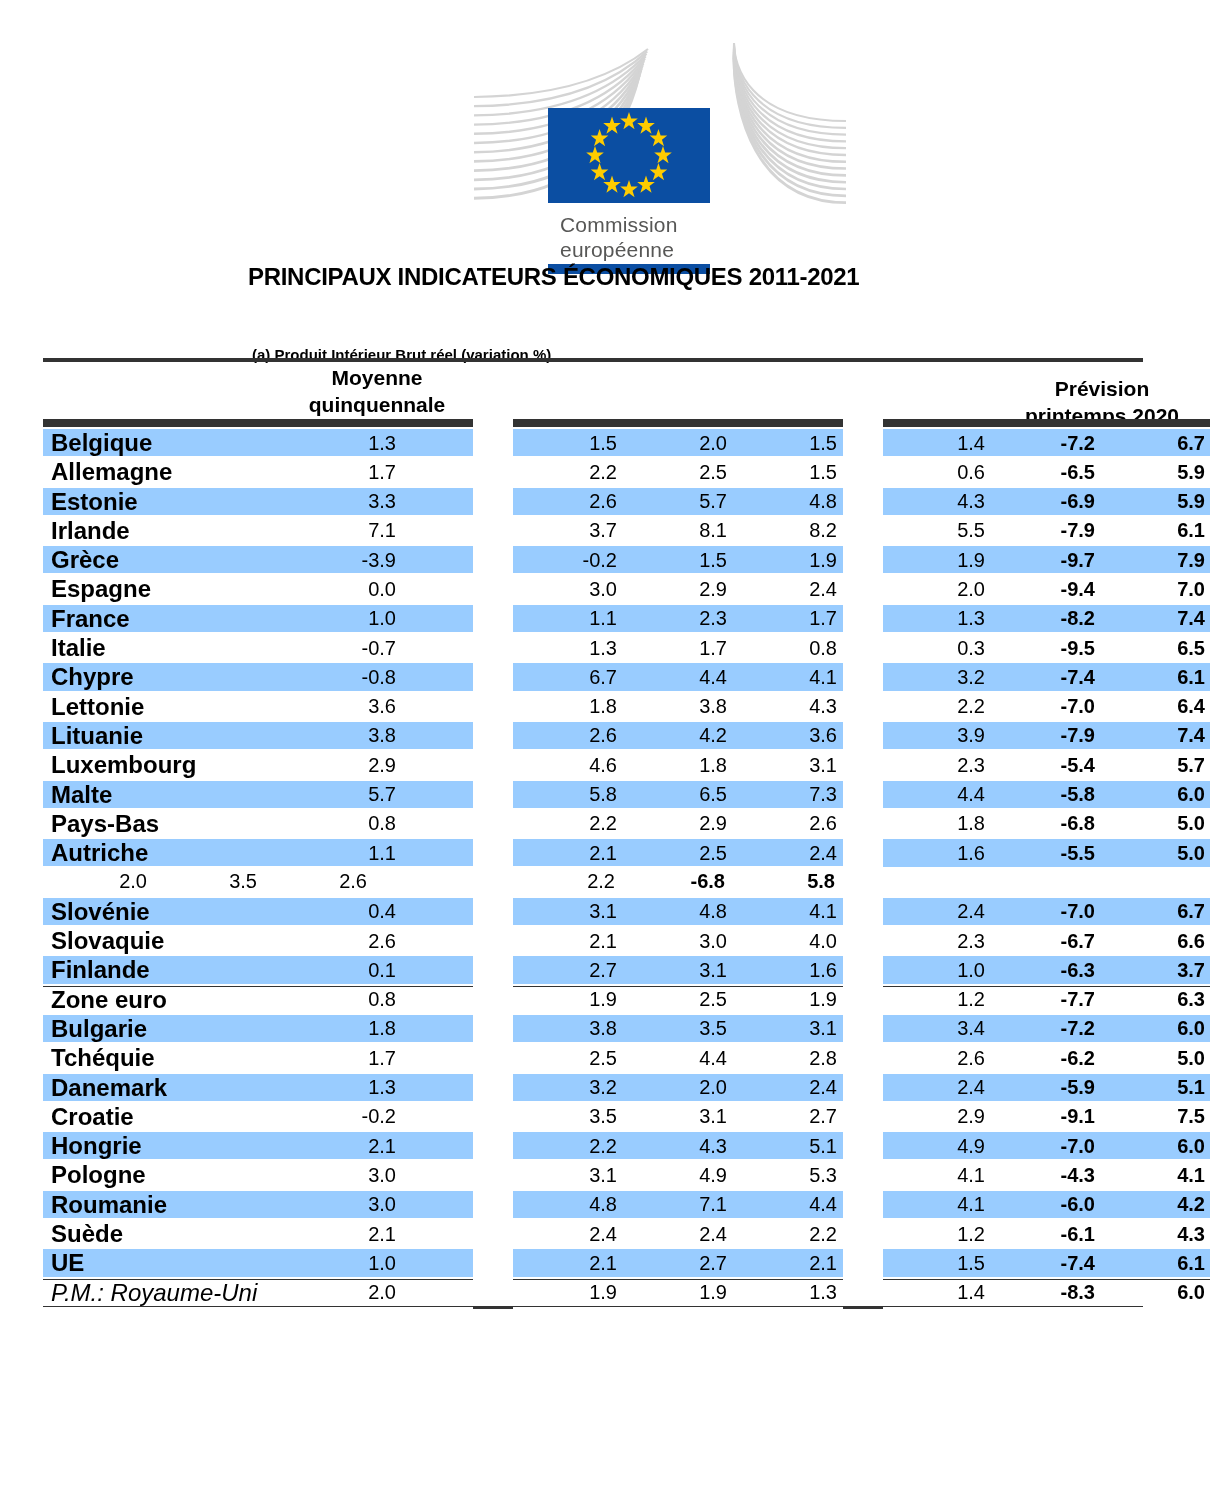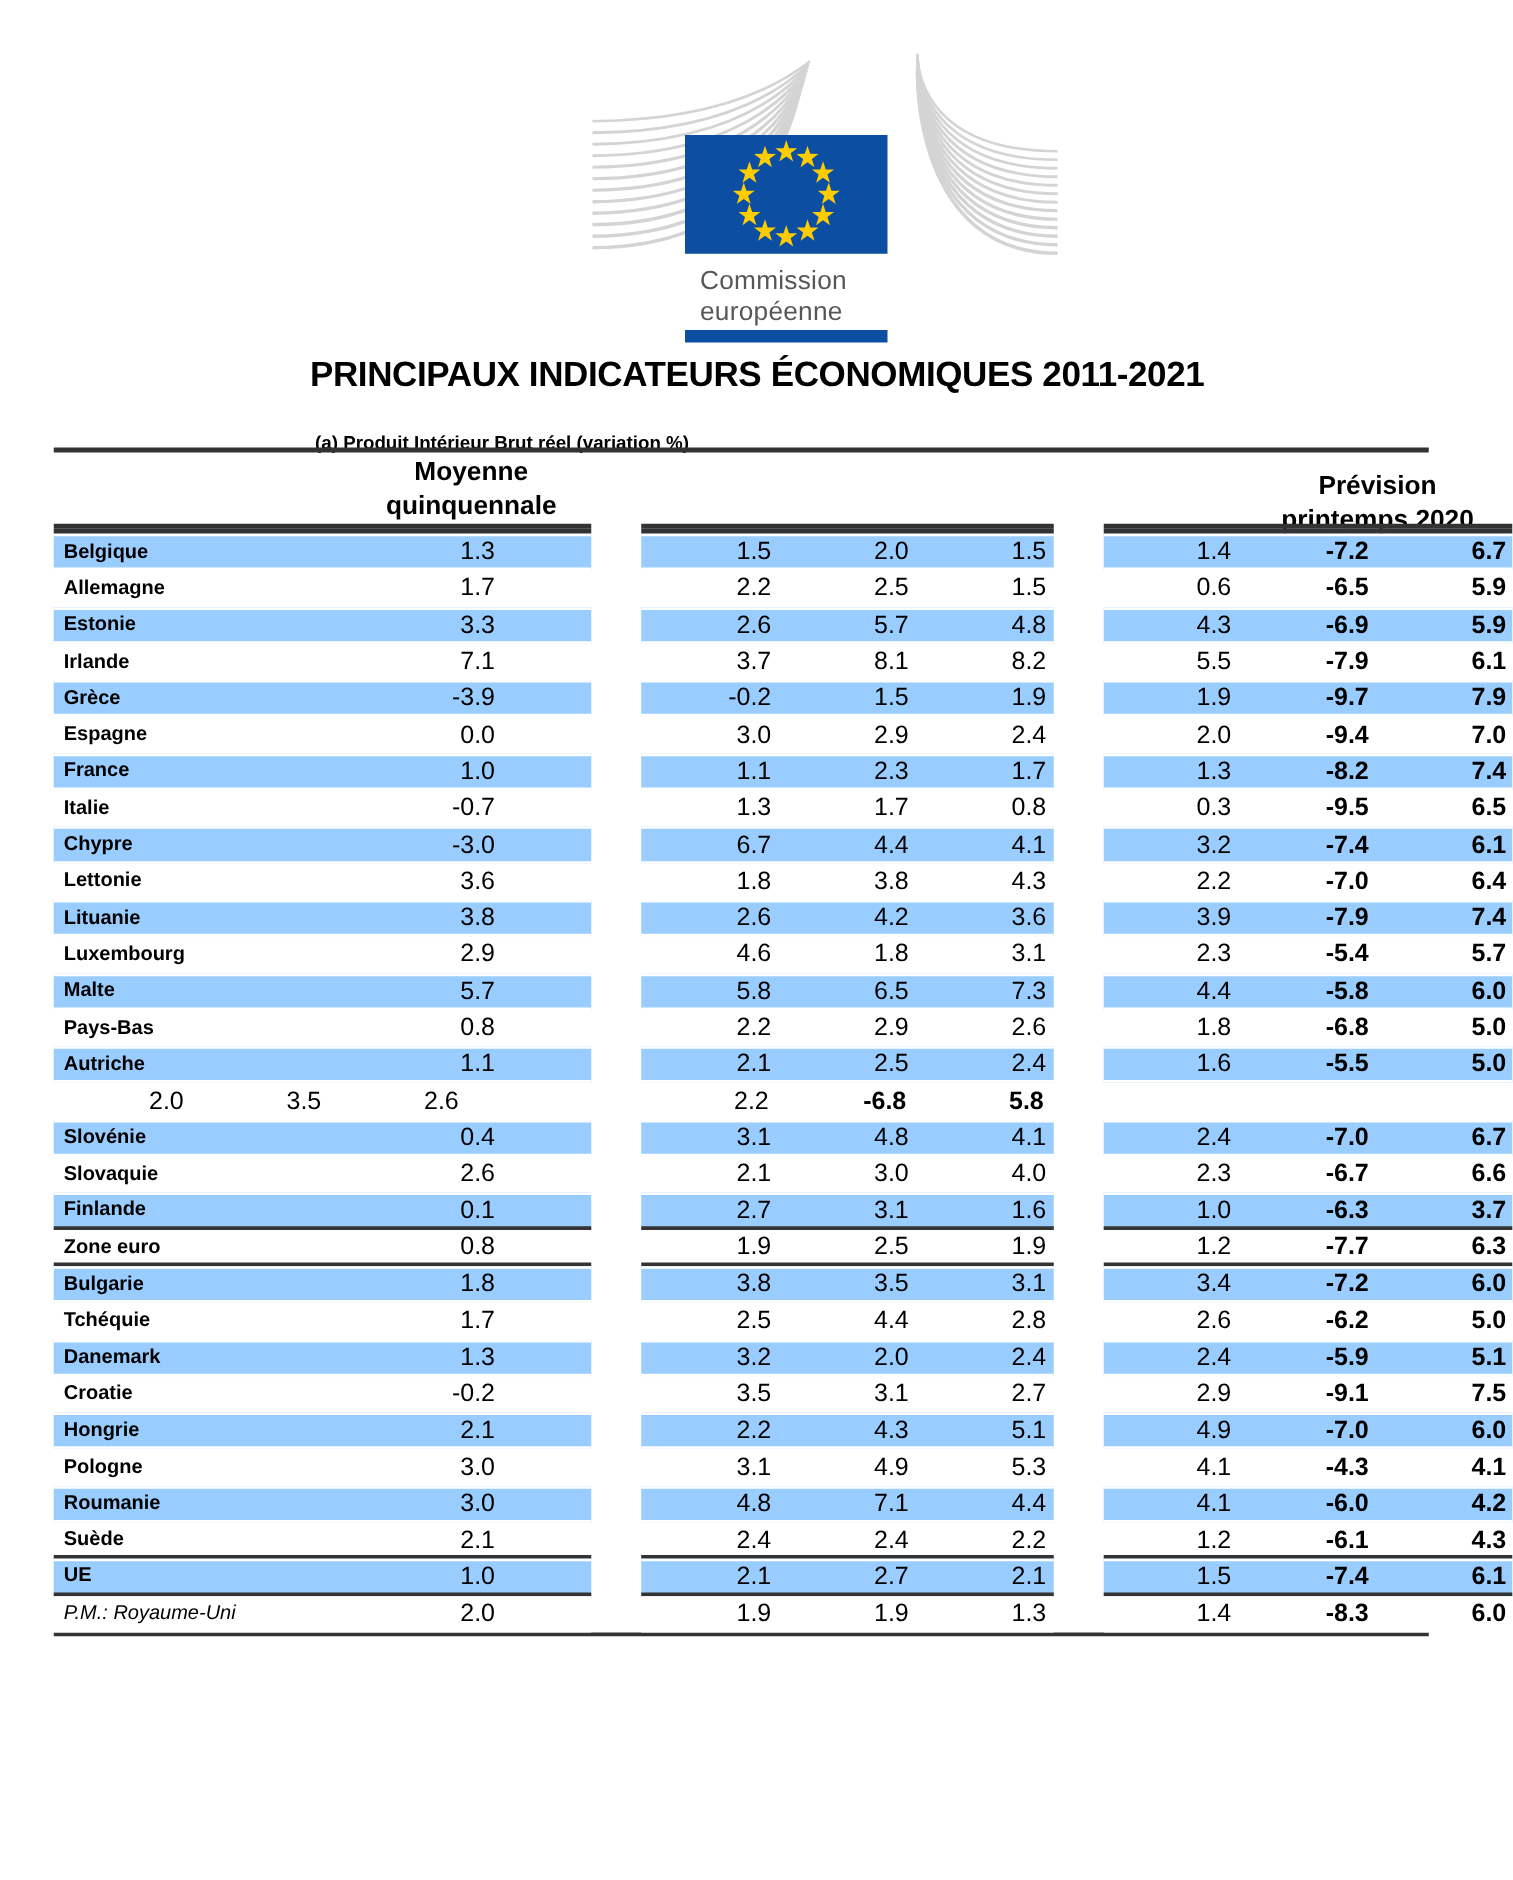--- a/index.html
+++ b/index.html
@@ -20,22 +20,22 @@
     position:absolute; left:560px; top:212px;
     font-size:21px; line-height:25px; color:var(--wordmark,#575756);
     letter-spacing:0.2px;
   }
   .logo-bar {
     position:absolute; left:548px; top:264px; width:162px; height:10px;
     background:var(--eublue,#0b4ea2);
   }
   
   .title {
-    position:absolute; left:248px; top:284px;
-    font-size:28px; font-weight:700; letter-spacing:-0.3px; white-space:nowrap;
+    position:absolute; left:248px; top:263px;
+    font-size:24px; font-weight:700; letter-spacing:-0.3px; white-space:nowrap;
   }
   .subtitle {
     position:absolute; left:252px; top:346px;
     font-size:15px; font-weight:700; white-space:nowrap;
   }
   
   .table { position:absolute; left:43px; top:358px; width:1100px; }
   .rule-full { height:4px; background:var(--rule,#333); }
   .rule-bottom { height:3px; background:var(--rule,#333); }
   .g3 { display:grid; grid-template-columns:430px 330px 330px; column-gap:5px;gap:40px; }
@@ -53,21 +53,21 @@
   .seg2, .seg3 { grid-template-columns:110px 110px 110px; }
   .val, .ycell {
     display:flex; align-items:center; justify-content:flex-end;
     font-size:20px; overflow:hidden;
   }
   .seg1 .val, .seg1 .ycell { padding-right:77px; }
   .seg2 .val, .seg2 .ycell { padding-right:6px; }
   .seg3 .val, .seg3 .ycell { padding-right:8px; }
   .lab {
     display:flex; align-items:center; padding-left:8px;
-    font-size:16px; font-weight:700; white-space:nowrap; overflow:hidden;
+    font-size:24px; font-weight:700; white-space:nowrap; overflow:hidden;
   }
   .b { font-weight:700;text-align:right; }
   .row { height:29.3px; }
   .row .seg { border-top:2px solid #fff; border-bottom:2px solid #fff; }
   .row.hl .seg { background:var(--hl,#99ccff); }
   .row.sep .seg { border-bottom:3px solid var(--rule,#333); }
   .row.pm .lab { font-weight:400; font-style:italic; }
 </style>
 </head>
 <body>
@@ -286,21 +286,21 @@
     </div>
     <div class="seg seg3">
       <div class="val">0.3</div>
       <div class="val b">-9.5</div>
       <div class="val b">6.5</div>
     </div>
   </div>
         <div class="g3 row hl">
     <div class="seg seg1">
       <div class="lab">Chypre</div>
-      <div class="val">-3.0</div>
+      <div class="val">-0.8</div>
     </div>
     <div class="seg seg2">
       <div class="val">6.7</div>
       <div class="val">4.4</div>
       <div class="val">4.1</div>
     </div>
     <div class="seg seg3">
       <div class="val">3.2</div>
       <div class="val b">-7.4</div>
       <div class="val b">6.1</div>

